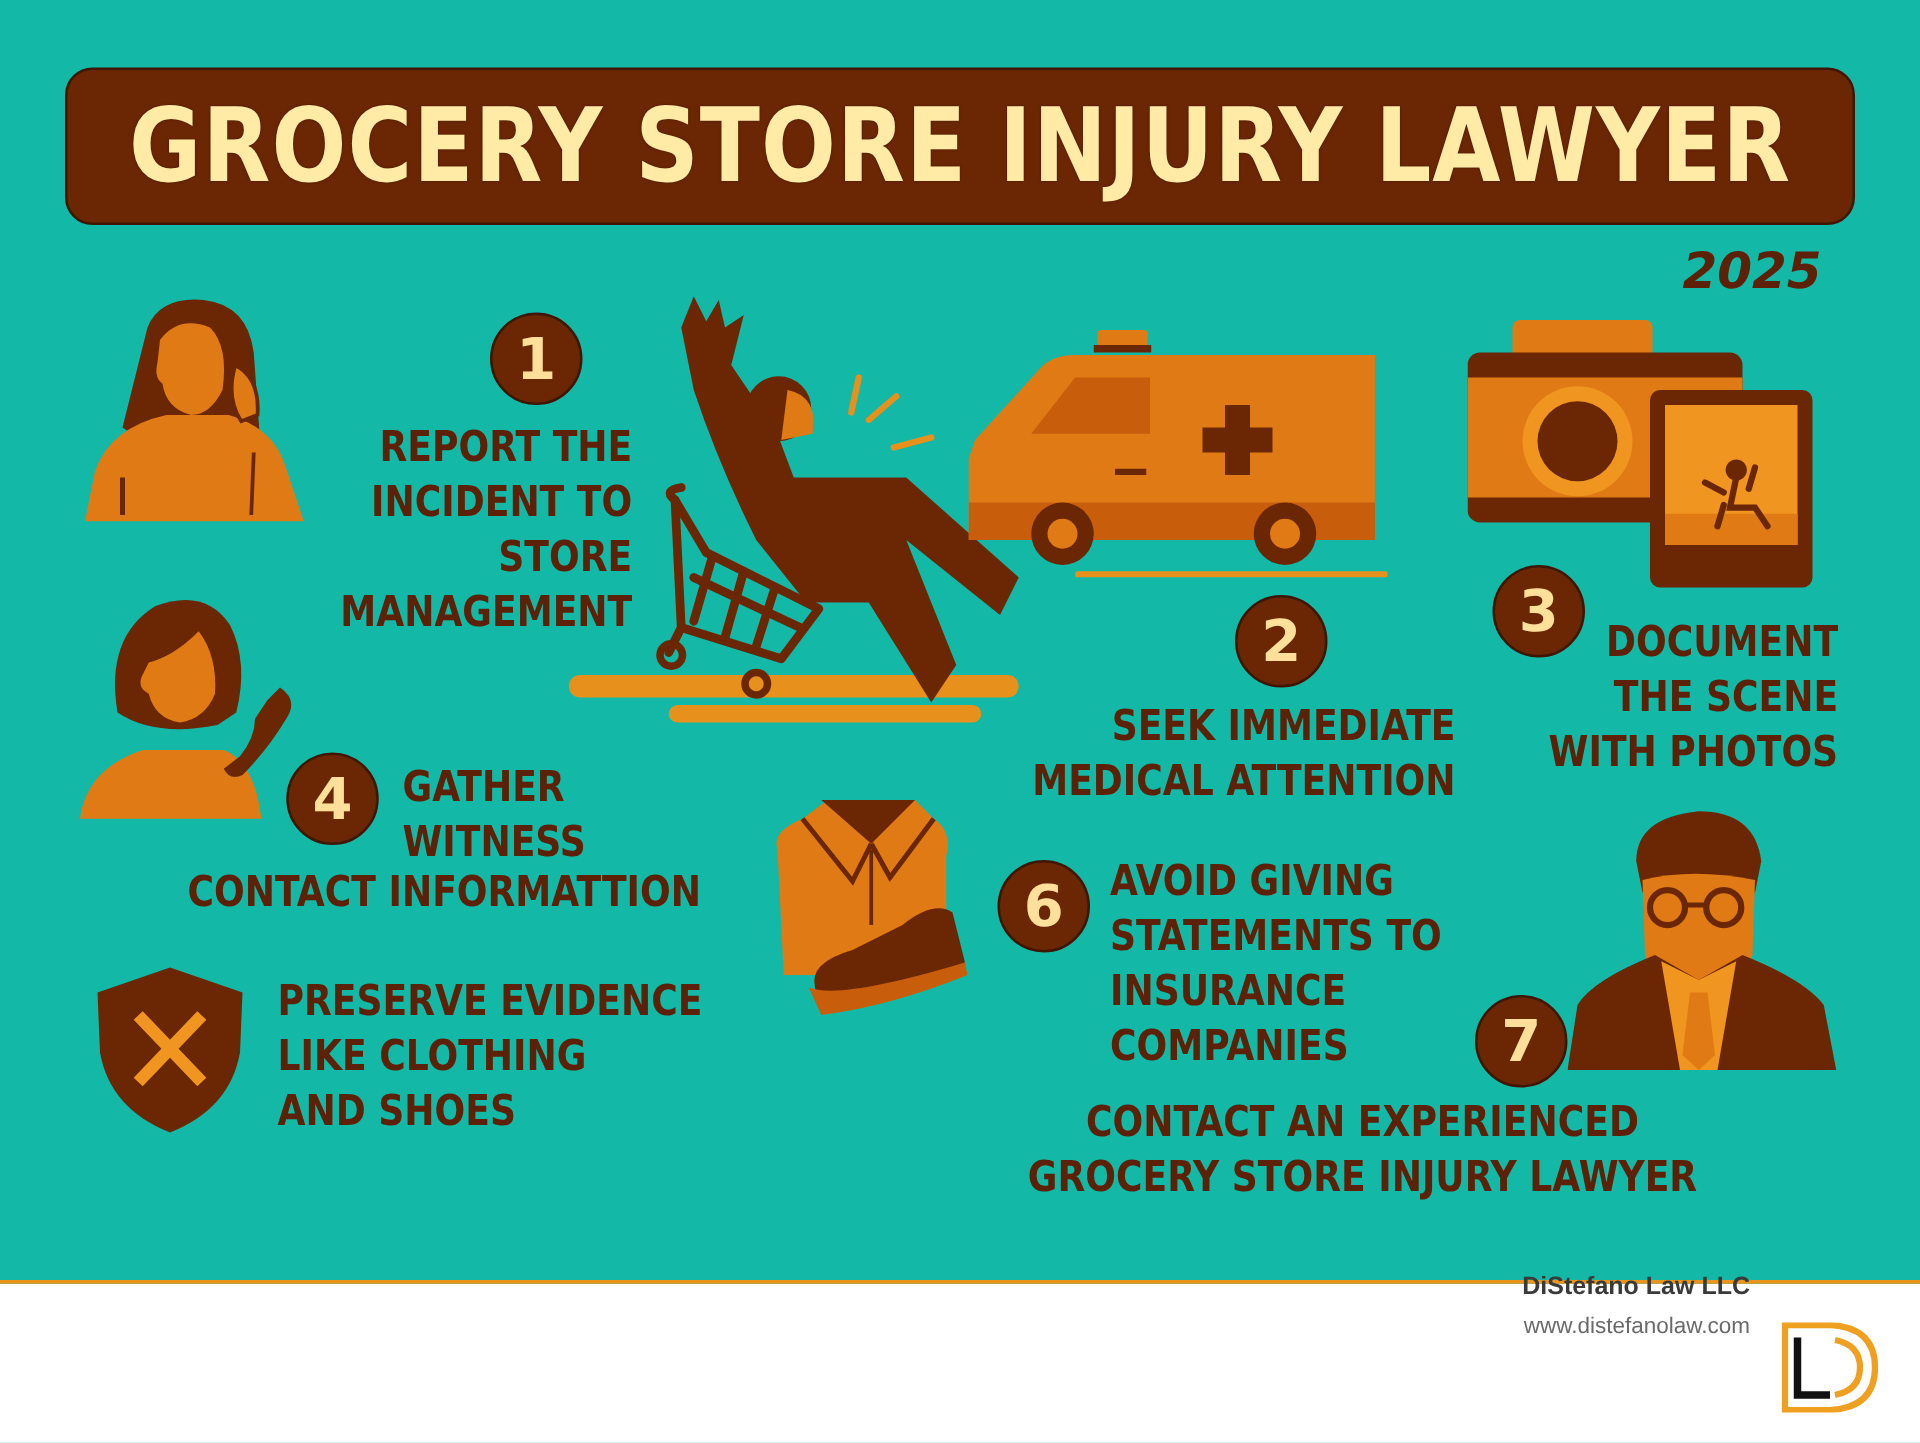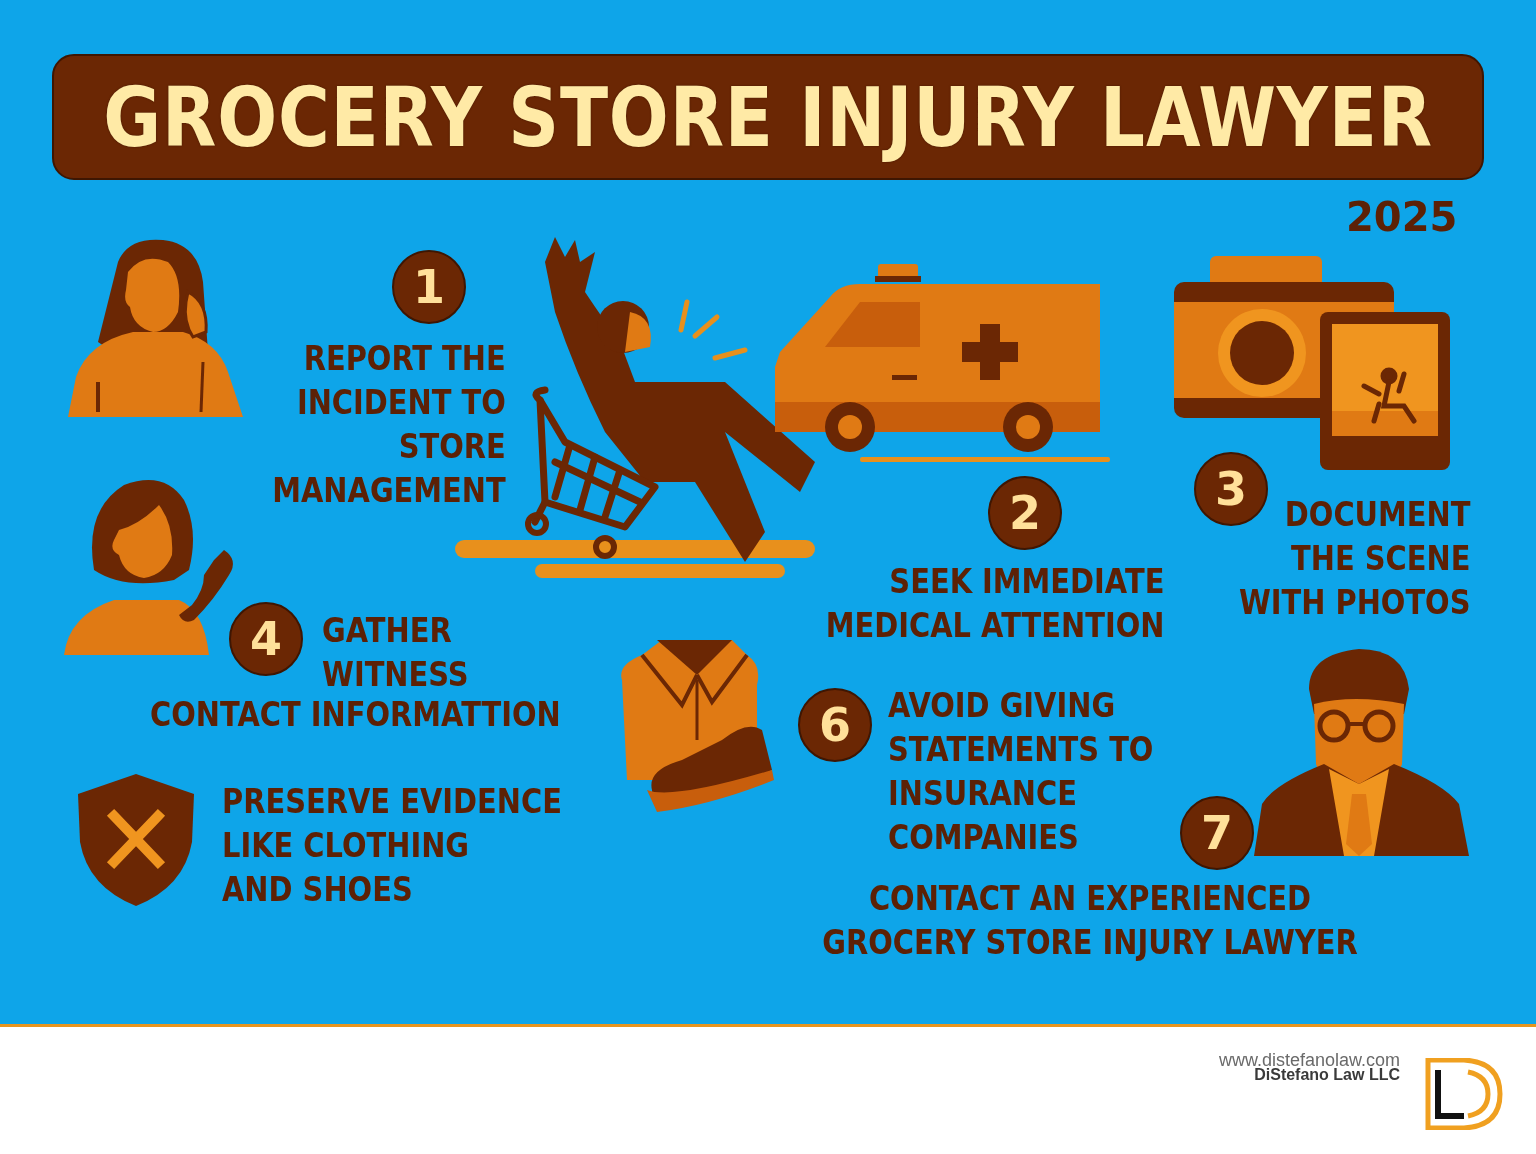--- a/index.html
+++ b/index.html
@@ -1,29 +1,29 @@
 <!DOCTYPE html>
 <html><head>
 <meta charset="utf-8">
 <style>
   * { margin: 0; padding: 0; box-sizing: border-box; }
   html, body { width: 1536px; height: 1154px; overflow: hidden; background: #ffffff; }
   body { position: relative; font-family: "Liberation Sans", sans-serif; }
-  .poster { position: absolute; left: 0; top: 0; width: 1536px; height: 1027px; background: #0ea5e9; border-bottom: 3px solid #e8951e; }
+  .poster { position: absolute; left: 0; top: 0; width: 1536px; height: 1027px; background: #14b8a6; border-bottom: 3px solid #e8951e; }
   .title-bar { position: absolute; left: 52px; top: 54px; width: 1432px; height: 126px; background: #6b2704; border-radius: 22px; border: 2px solid #3f1602; display: flex; align-items: center; justify-content: center; }
   .title-text { font-family: "DejaVu Sans", sans-serif; font-weight: bold; font-size: 82px; color: #ffeaa6; letter-spacing: 1px; transform: scaleX(0.86); white-space: nowrap; text-shadow: 0 0 2px #3f1602; }
-  .year { position: absolute; left: 1346px; top: 194px; font-family: "DejaVu Sans", sans-serif; font-weight: bold; font-size: 40px; color: #5c2106; }
+  .year { position: absolute; left: 1346px; top: 194px; font-family: "DejaVu Sans", sans-serif; font-weight: bold; font-size: 40px; color: #5c2106; font-style: italic; }
   .step-text { position: absolute; font-family: "DejaVu Sans", sans-serif; font-weight: bold; font-size: 34px; line-height: 44px; color: #5c2106; white-space: nowrap; transform-origin: left top; }
   .step-text.right { text-align: right; transform-origin: right top; }
   .step-text.center { text-align: center; transform-origin: center top; }
   .step-text span { display: block; }
   .num { position: absolute; width: 74px; height: 74px; border-radius: 50%; background: #6b2704; border: 2px solid #3f1602; color: #ffe09a; font-family: "DejaVu Sans", sans-serif; font-weight: bold; font-size: 46px; display: flex; align-items: center; justify-content: center; }
   .icon { position: absolute; }
   .footer { position: absolute; left: 0; top: 1030px; width: 1536px; height: 124px; background: #ffffff; }
-  .firm-name { position: absolute; right: 136px; top: 1066px; font-family: "Liberation Sans", sans-serif; font-weight: bold; font-size: 16px; color: #3a3a3a; }
+  .firm-name { position: absolute; right: 136px; top: 1018px; font-family: "Liberation Sans", sans-serif; font-weight: bold; font-size: 20px; color: #3a3a3a; }
   .firm-url { position: absolute; right: 136px; top: 1050px; font-family: "Liberation Sans", sans-serif; font-size: 18px; color: #6a6a6a; }
   .logo { position: absolute; left: 1424px; top: 1058px; width: 80px; height: 72px; }
 </style>
 </head>
 <body>
 
 <div class="poster">
 
   <div class="title-bar">
     <div class="title-text">GROCERY STORE INJURY LAWYER</div>

